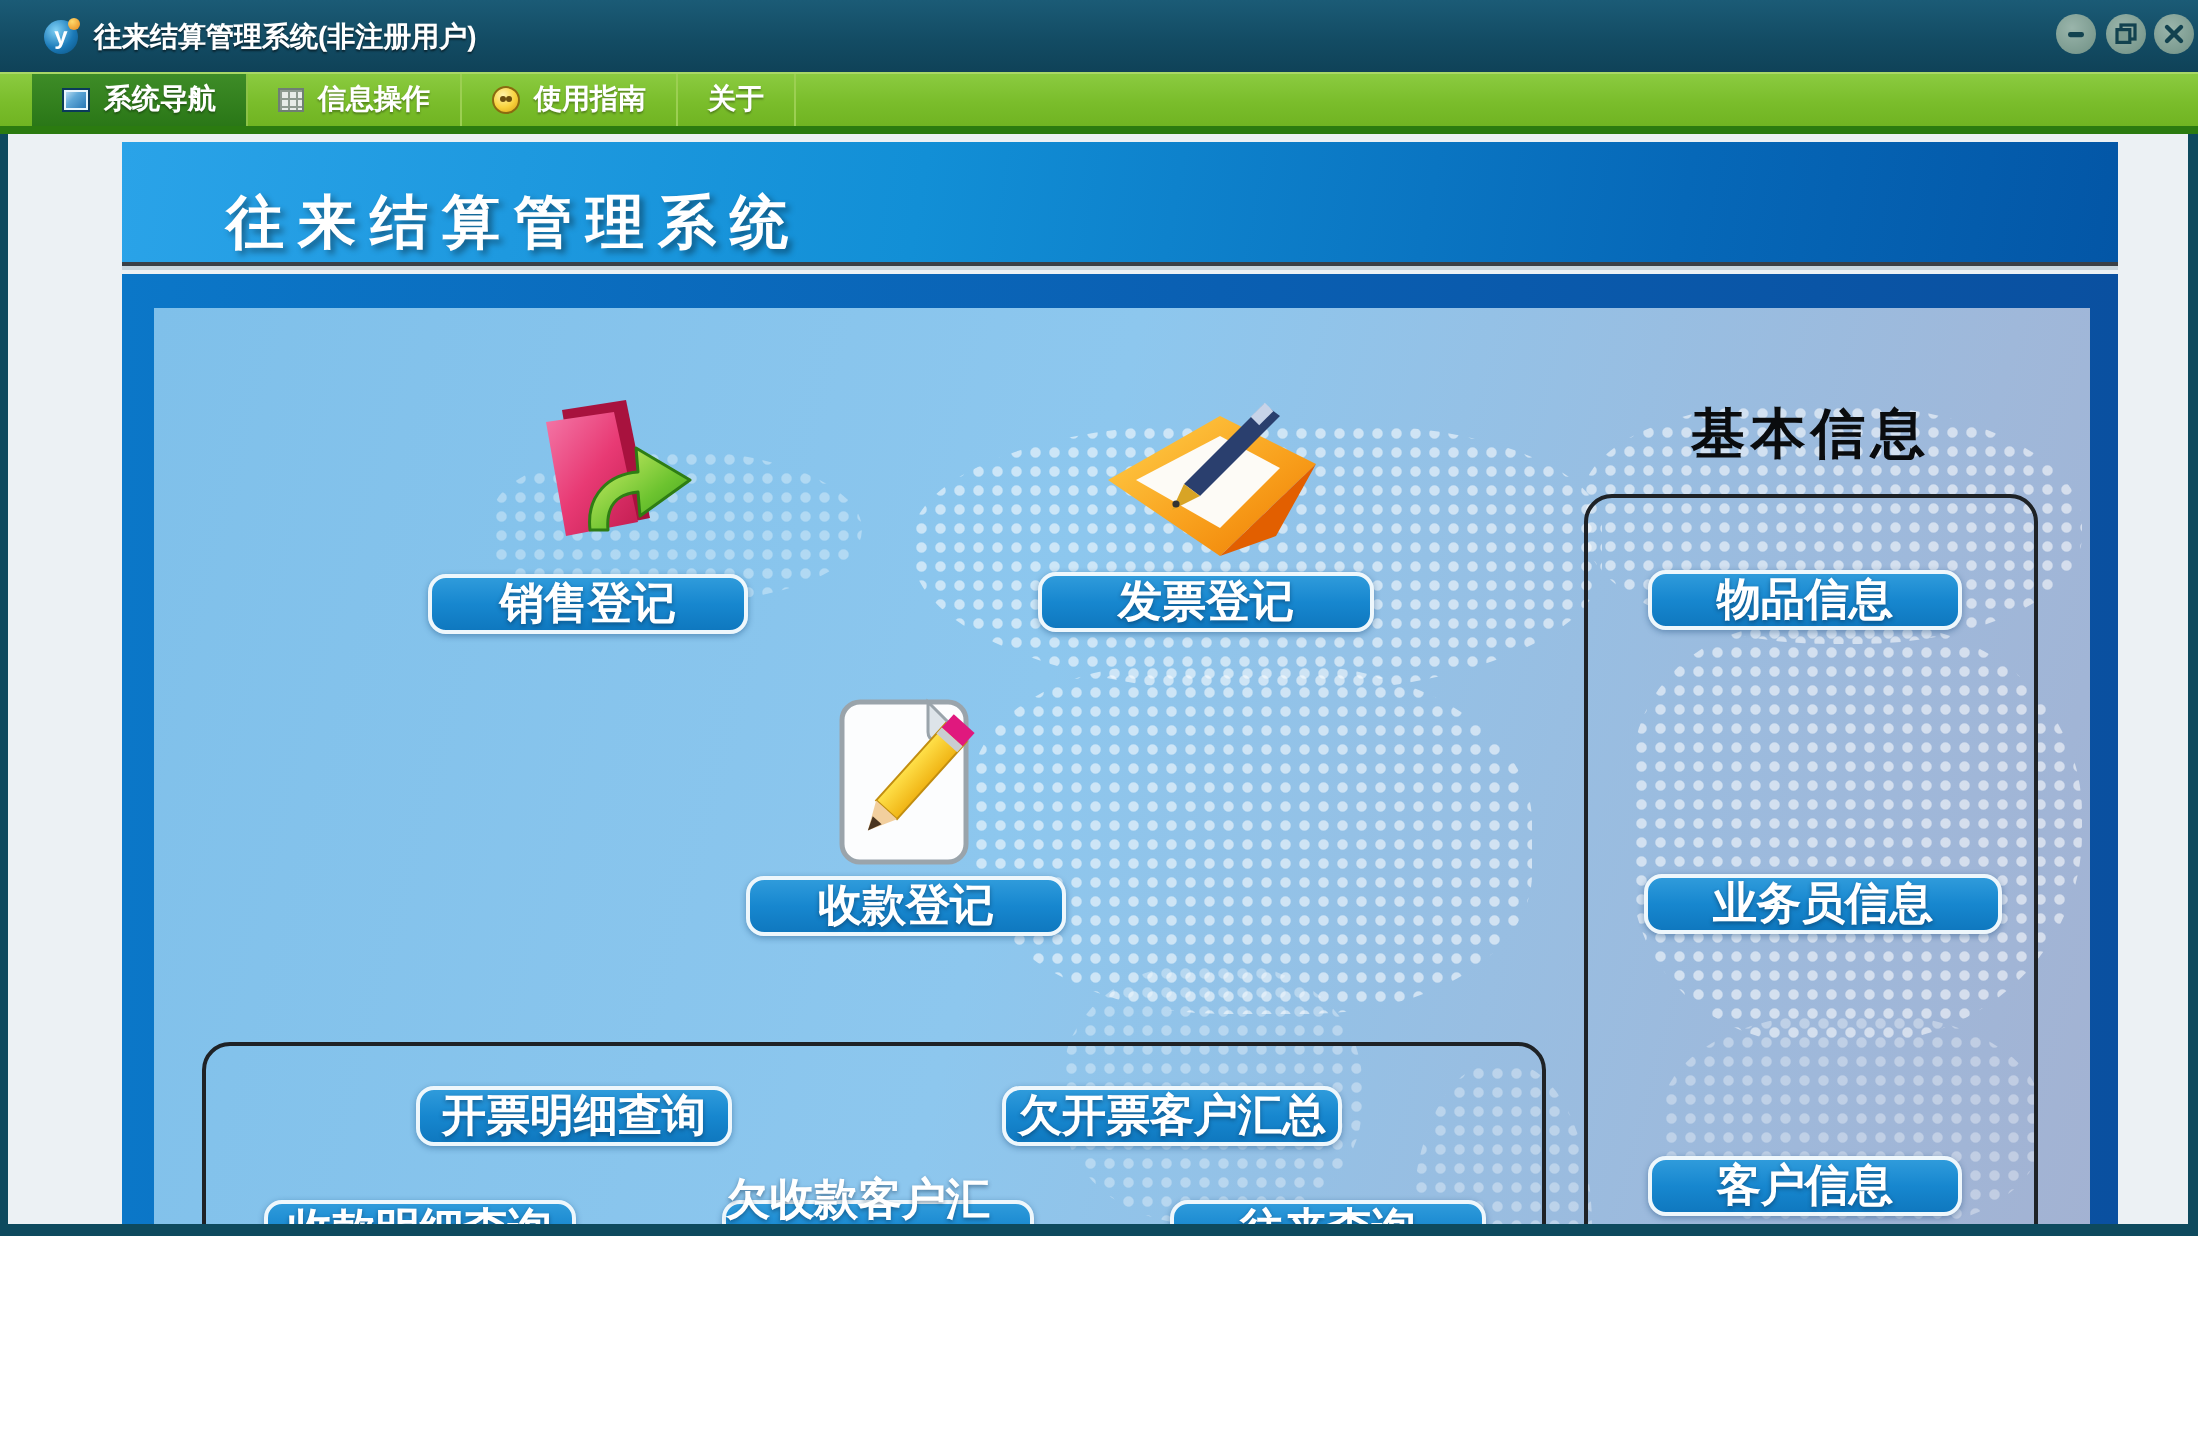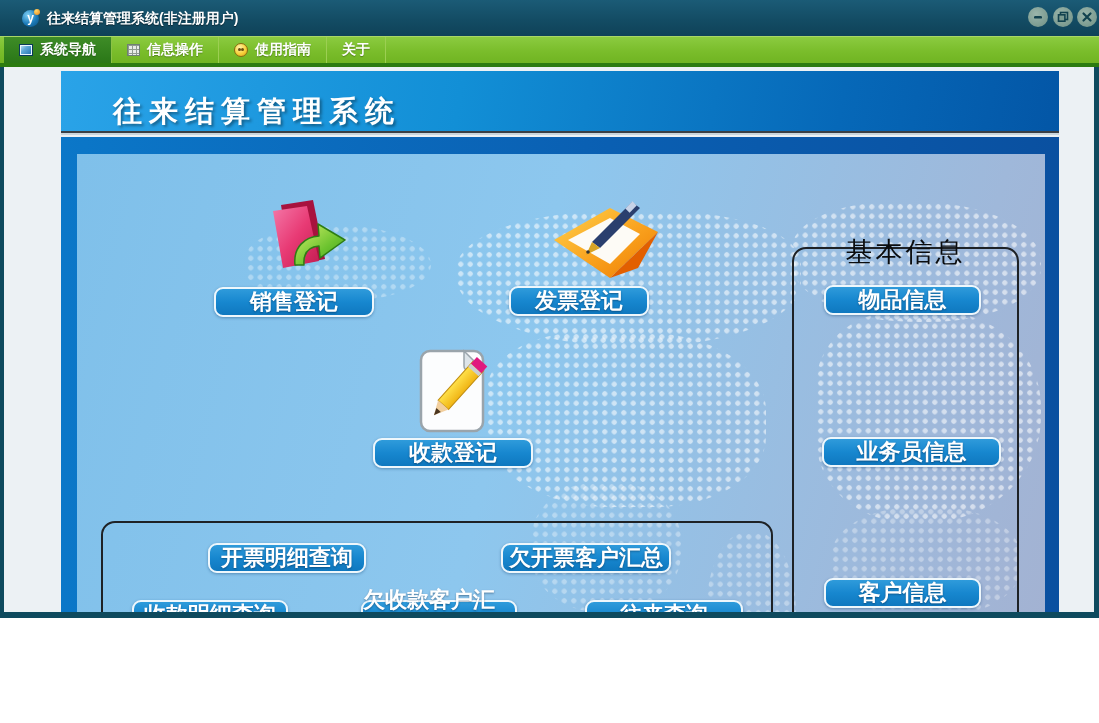--- a/index.html
+++ b/index.html
@@ -20,21 +20,21 @@
   .title-text { position:absolute; left:47px; top:10px; color:#ffffff; font-size:14px; font-weight:bold;
                 text-shadow:0 1px 1px rgba(0,0,0,.5); }
   .wbtn { position:absolute; top:7px; width:20px; height:20px; border-radius:50%;
           background:radial-gradient(circle at 40% 35%, #9AB5AB, #7C9B90 70%, #6E8C81);
           display:flex; align-items:center; justify-content:center; cursor:pointer; }
   .wbtn svg { display:block; }
 
   
   .menubar { position:absolute; top:36px; left:-4px; right:-5px; height:27px;
              background:linear-gradient(180deg,#8BCB40 0%,#7ABD2B 55%,#70B422 100%);
-             border-top:1px solid #A9D767; display:flex; align-items:stretch; padding-left:4px; }
+             border-top:1px solid #A9D767; display:flex; align-items:stretch; padding-left:16px; }
   .menustrip { position:absolute; top:63px; left:-4px; right:-5px; height:4px; background:#2B7B10; }
   .tab { display:flex; align-items:center; gap:7px; padding:0 15px; color:#ffffff; font-weight:bold;
          font-size:14px; border-right:1px solid #9CCF52; cursor:pointer; text-shadow:0 1px 1px rgba(0,0,0,.3); }
   .tab.selected { background:linear-gradient(180deg,#3E8C27 0%,#2A7717 100%); border-right-color:#8CC246; }
   .ico-window { width:14px; height:12px; border:1px solid #0A3A5A; background:linear-gradient(135deg,#CFEAF8 0%,#5FA8D8 40%,#1F6FAE 100%); box-shadow:inset 0 0 0 1px #EAF6FD; }
   .ico-grid { width:13px; height:12px; border:1px solid #6F7F74; background-color:#E8ECE8;
               background-image:linear-gradient(#8E9A90 1px, transparent 1px), linear-gradient(90deg,#8E9A90 1px, transparent 1px);
               background-size:4px 4px; }
   .ico-help { width:14px; height:14px; border-radius:50%;
               background:radial-gradient(circle at 38% 30%, #FFF3A8, #F8D23C 55%, #D99E12);
@@ -61,21 +61,21 @@
   .dots.faint { opacity:.55; }
 
   .outline-box { position:absolute; border:2px solid #1E2226; border-radius:14px; }
 
   .btn { position:absolute; height:30px; display:flex; align-items:center; justify-content:center;
          background:linear-gradient(180deg,#2F9BDB 0%,#1787CF 50%,#0F78BF 100%);
          border:2px solid #EEF7FC; border-radius:9px; color:#ffffff; font-weight:bold; font-size:22px;
          text-shadow:0 1px 2px rgba(0,30,60,.45); box-shadow:0 1px 3px rgba(10,60,110,.4); cursor:pointer; }
 
   .basic-title { position:absolute; left:731px; top:62px; width:227px; text-align:center;
-                 font-size:27px; color:#0A0C0E; font-weight:400; letter-spacing:3px;margin-top:35px; }
+                 font-size:27px; color:#0A0C0E; font-weight:700; letter-spacing:3px; }
 
   .big-icon { position:absolute; cursor:pointer; }
 </style>
 </head>
 <body>
 
 <div id="canvas">
   <div class="window">
 
     <div class="titlebar">
@@ -184,21 +184,21 @@
         <g transform="rotate(42 38 46)">
           <rect x="31" y="10" width="14" height="52" fill="url(#gPen)" stroke="#C28E10" stroke-width="1"></rect>
           <rect x="31" y="4" width="14" height="9" fill="#E0187E"></rect>
           <rect x="31" y="13" width="14" height="4" fill="#C9CDD1"></rect>
           <polygon points="31,62 45,62 38,76" fill="#F2CF9E"></polygon>
           <polygon points="35,69 41,69 38,76" fill="#4A3520"></polygon>
         </g>
       </svg>
 
       <div class="btn" style="left:153px;top:150px;width:160px;">销售登记</div>
-      <div class="btn" style="left:448px;top:149px;width:140px;">发票登记</div>
+      <div class="btn" style="left:458px;top:149px;width:168px;">发票登记</div>
       <div class="btn" style="left:312px;top:301px;width:160px;">收款登记</div>
 
       <div class="btn" style="left:147px;top:406px;width:158px;">开票明细查询</div>
       <div class="btn" style="left:440px;top:406px;width:170px;">欠开票客户汇总</div>
       <div class="btn" style="left:71px;top:463px;width:156px;">收款明细查询</div>
       <div class="btn" style="left:300px;top:463px;width:156px;">欠收款客户汇总</div>
       <div class="btn" style="left:524px;top:463px;width:158px;">往来查询</div>
 
       <div class="basic-title">基本信息</div>
       <div class="btn" style="left:763px;top:148px;width:157px;">物品信息</div>

